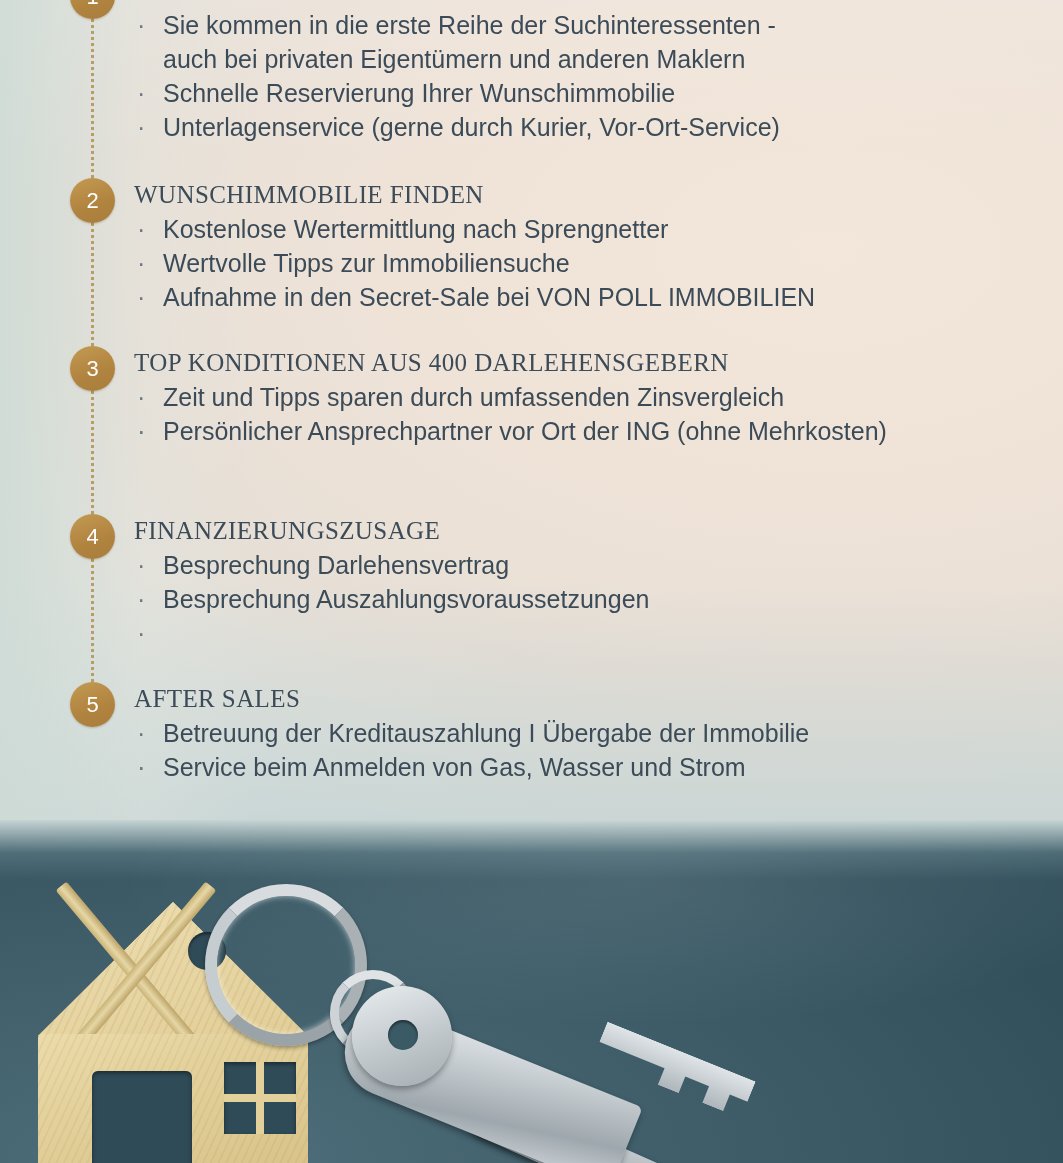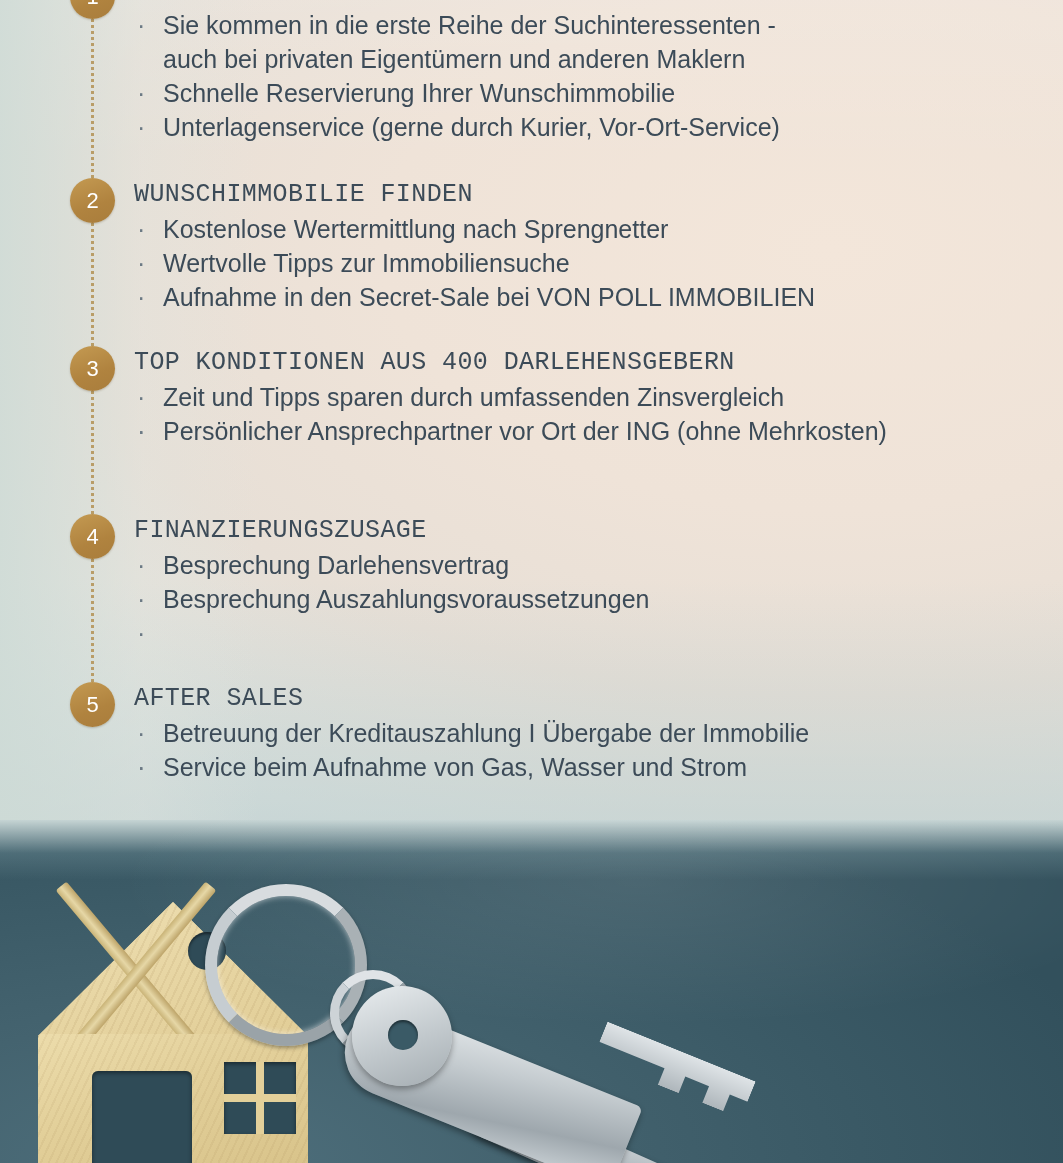--- a/index.html
+++ b/index.html
@@ -103,21 +103,21 @@
   }
   .step-body {
     margin-left: 134px;
   }
   .step-title {
     font-size: 25px;
     letter-spacing: 0.4px;
     color: #3c4b58;
     line-height: 34px;
     white-space: nowrap;
-    font-family: Liberation Mono, monospace;
+    font-family: Liberation Serif, serif;
   }
   .bullets {
     list-style: none;
     margin: 0;
     padding: 0;
   }
   .bullets li {
     position: relative;
     padding-left: 29px;
     font-size: 25px;
@@ -412,21 +412,21 @@
         <ul class="bullets">
           <li>
             <span class="dot">·</span>
             <span>Betreuung der Kreditauszahlung I Übergabe der Immobilie</span>
           </li>
           <li>
             <span class="dot">·</span>
           </li>
           <li>
             <span class="dot">·</span>
-            <span>Service beim Aufnahme von Gas, Wasser und Strom</span>
+            <span>Service beim Anmelden von Gas, Wasser und Strom</span>
           </li>
         </ul>
       </div>
     </div>
   </div>
 
   <div class="photo">
     <div class="house">
       <div class="house-gable"></div>
       <div class="house-gable-tex"></div>

